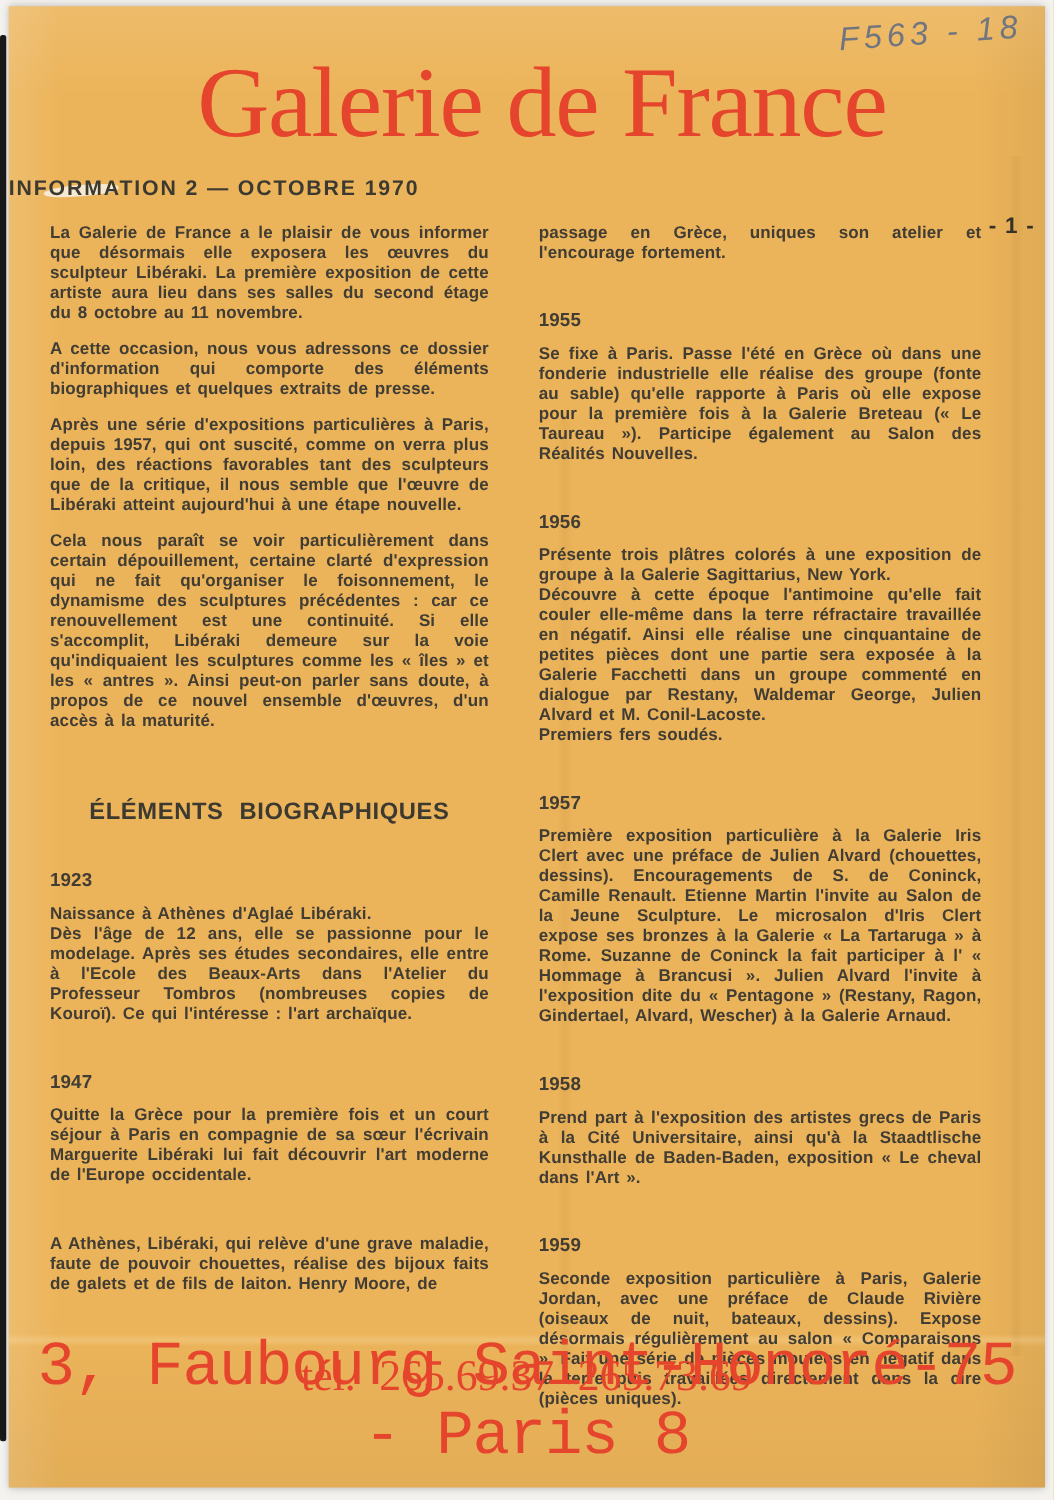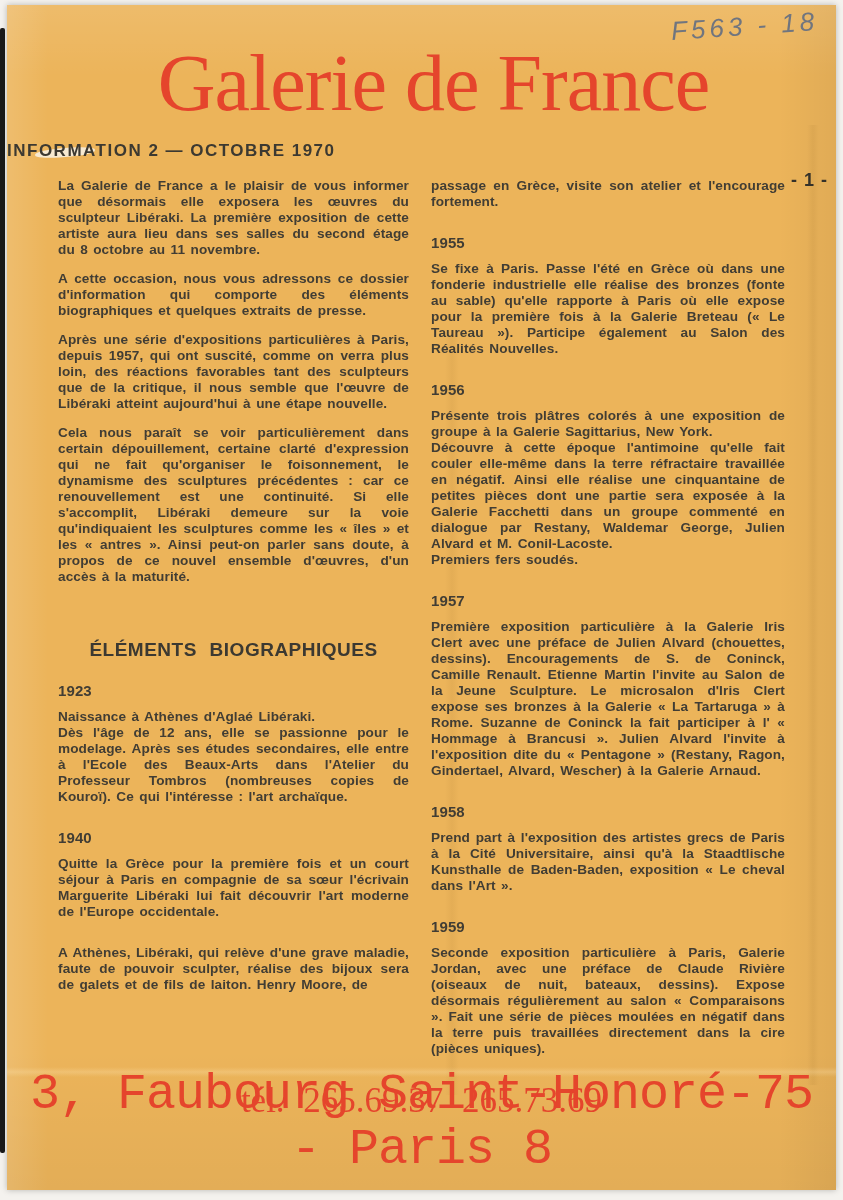--- a/index.html
+++ b/index.html
@@ -51,31 +51,31 @@
     position:absolute;right:8px;top:165px;
     font-size:18px;font-weight:700;letter-spacing:1px;
     color:#343129;
   }
   .col{
     position:absolute;top:173px;
     font-size:13.6px;font-weight:700;line-height:16px;
     color:#413d34;text-align:justify;
     word-spacing:1.5px;letter-spacing:.1px;
   }
-  .col-left{left:51px;width:351px;}
+  .col-left{left:33px;width:351px;}
   .col-right{left:424px;width:354px;}
   .col p{margin:0 0 13px 0;}
   .pre{white-space:pre-line;}
   .bio-heading{
     margin:57px 0 8px 0;
     text-align:center;
     font-size:19px;font-weight:700;letter-spacing:.5px;word-spacing:7px;
     color:#3c3931;
   }
-  .entry{margin-top:25px;}
+  .entry{margin-top:39px;}
   .entry .year{font-size:15px;font-weight:700;margin-bottom:10px;text-align:left;}
   .cont{margin:0;}
   .footer-address{
     position:absolute;left:0;top:1062px;width:100%;margin:0;
     text-align:center;
     font-family:Liberation Mono, monospace;
     font-size:50px;letter-spacing:-1px;line-height:1.1;
     color:#e5452c;
   }
   .footer-phone{
@@ -111,34 +111,34 @@
     <p>Cela nous paraît se voir particulièrement dans certain dépouillement, certaine clarté d'expression qui ne fait qu'organiser le foisonnement, le dynamisme des sculptures précédentes : car ce renouvellement est une continuité. Si elle s'accomplit, Libéraki demeure sur la voie qu'indiquaient les sculptures comme les « îles » et les « antres ». Ainsi peut-on parler sans doute, à propos de ce nouvel ensemble d'œuvres, d'un accès à la maturité.</p>
 
     <h2 class="bio-heading">ÉLÉMENTS BIOGRAPHIQUES</h2>
 
     <div class="entry">
       <div class="year">1923</div>
       <div class="pre">Naissance à Athènes d'Aglaé Libéraki.
 Dès l'âge de 12 ans, elle se passionne pour le modelage. Après ses études secondaires, elle entre à l'Ecole des Beaux-Arts dans l'Atelier du Professeur Tombros (nombreuses copies de Kouroï). Ce qui l'intéresse : l'art archaïque.</div>
     </div>
     <div class="entry">
-      <div class="year">1940</div>
+      <div class="year">1947</div>
       <div class="pre">Quitte la Grèce pour la première fois et un court séjour à Paris en compagnie de sa sœur l'écrivain Marguerite Libéraki lui fait découvrir l'art moderne de l'Europe occidentale.</div>
     </div>
     <div class="entry">
-      <div class="pre">A Athènes, Libéraki, qui relève d'une grave maladie, faute de pouvoir sculpter, réalise des bijoux sera de galets et de fils de laiton. Henry Moore, de</div>
+      <div class="pre">A Athènes, Libéraki, qui relève d'une grave maladie, faute de pouvoir chouettes, réalise des bijoux faits de galets et de fils de laiton. Henry Moore, de</div>
     </div>
   </div>
 
   <div class="col col-right">
-    <p class="cont">passage en Grèce, visite son atelier et l'encourage fortement.</p>
+    <p class="cont">passage en Grèce, uniques son atelier et l'encourage fortement.</p>
 
     <div class="entry">
       <div class="year">1955</div>
-      <div class="pre">Se fixe à Paris. Passe l'été en Grèce où dans une fonderie industrielle elle réalise des bronzes (fonte au sable) qu'elle rapporte à Paris où elle expose pour la première fois à la Galerie Breteau (« Le Taureau »). Participe également au Salon des Réalités Nouvelles.</div>
+      <div class="pre">Se fixe à Paris. Passe l'été en Grèce où dans une fonderie industrielle elle réalise des groupe (fonte au sable) qu'elle rapporte à Paris où elle expose pour la première fois à la Galerie Breteau (« Le Taureau »). Participe également au Salon des Réalités Nouvelles.</div>
     </div>
     <div class="entry">
       <div class="year">1956</div>
       <div class="pre">Présente trois plâtres colorés à une exposition de groupe à la Galerie Sagittarius, New York.
 Découvre à cette époque l'antimoine qu'elle fait couler elle-même dans la terre réfractaire travaillée en négatif. Ainsi elle réalise une cinquantaine de petites pièces dont une partie sera exposée à la Galerie Facchetti dans un groupe commenté en dialogue par Restany, Waldemar George, Julien Alvard et M. Conil-Lacoste.
 Premiers fers soudés.</div>
     </div>
     <div class="entry">
       <div class="year">1957</div>
       <div class="pre">Première exposition particulière à la Galerie Iris Clert avec une préface de Julien Alvard (chouettes, dessins). Encouragements de S. de Coninck, Camille Renault. Etienne Martin l'invite au Salon de la Jeune Sculpture. Le microsalon d'Iris Clert expose ses bronzes à la Galerie « La Tartaruga » à Rome. Suzanne de Coninck la fait participer à l' « Hommage à Brancusi ». Julien Alvard l'invite à l'exposition dite du « Pentagone » (Restany, Ragon, Gindertael, Alvard, Wescher) à la Galerie Arnaud.</div>

